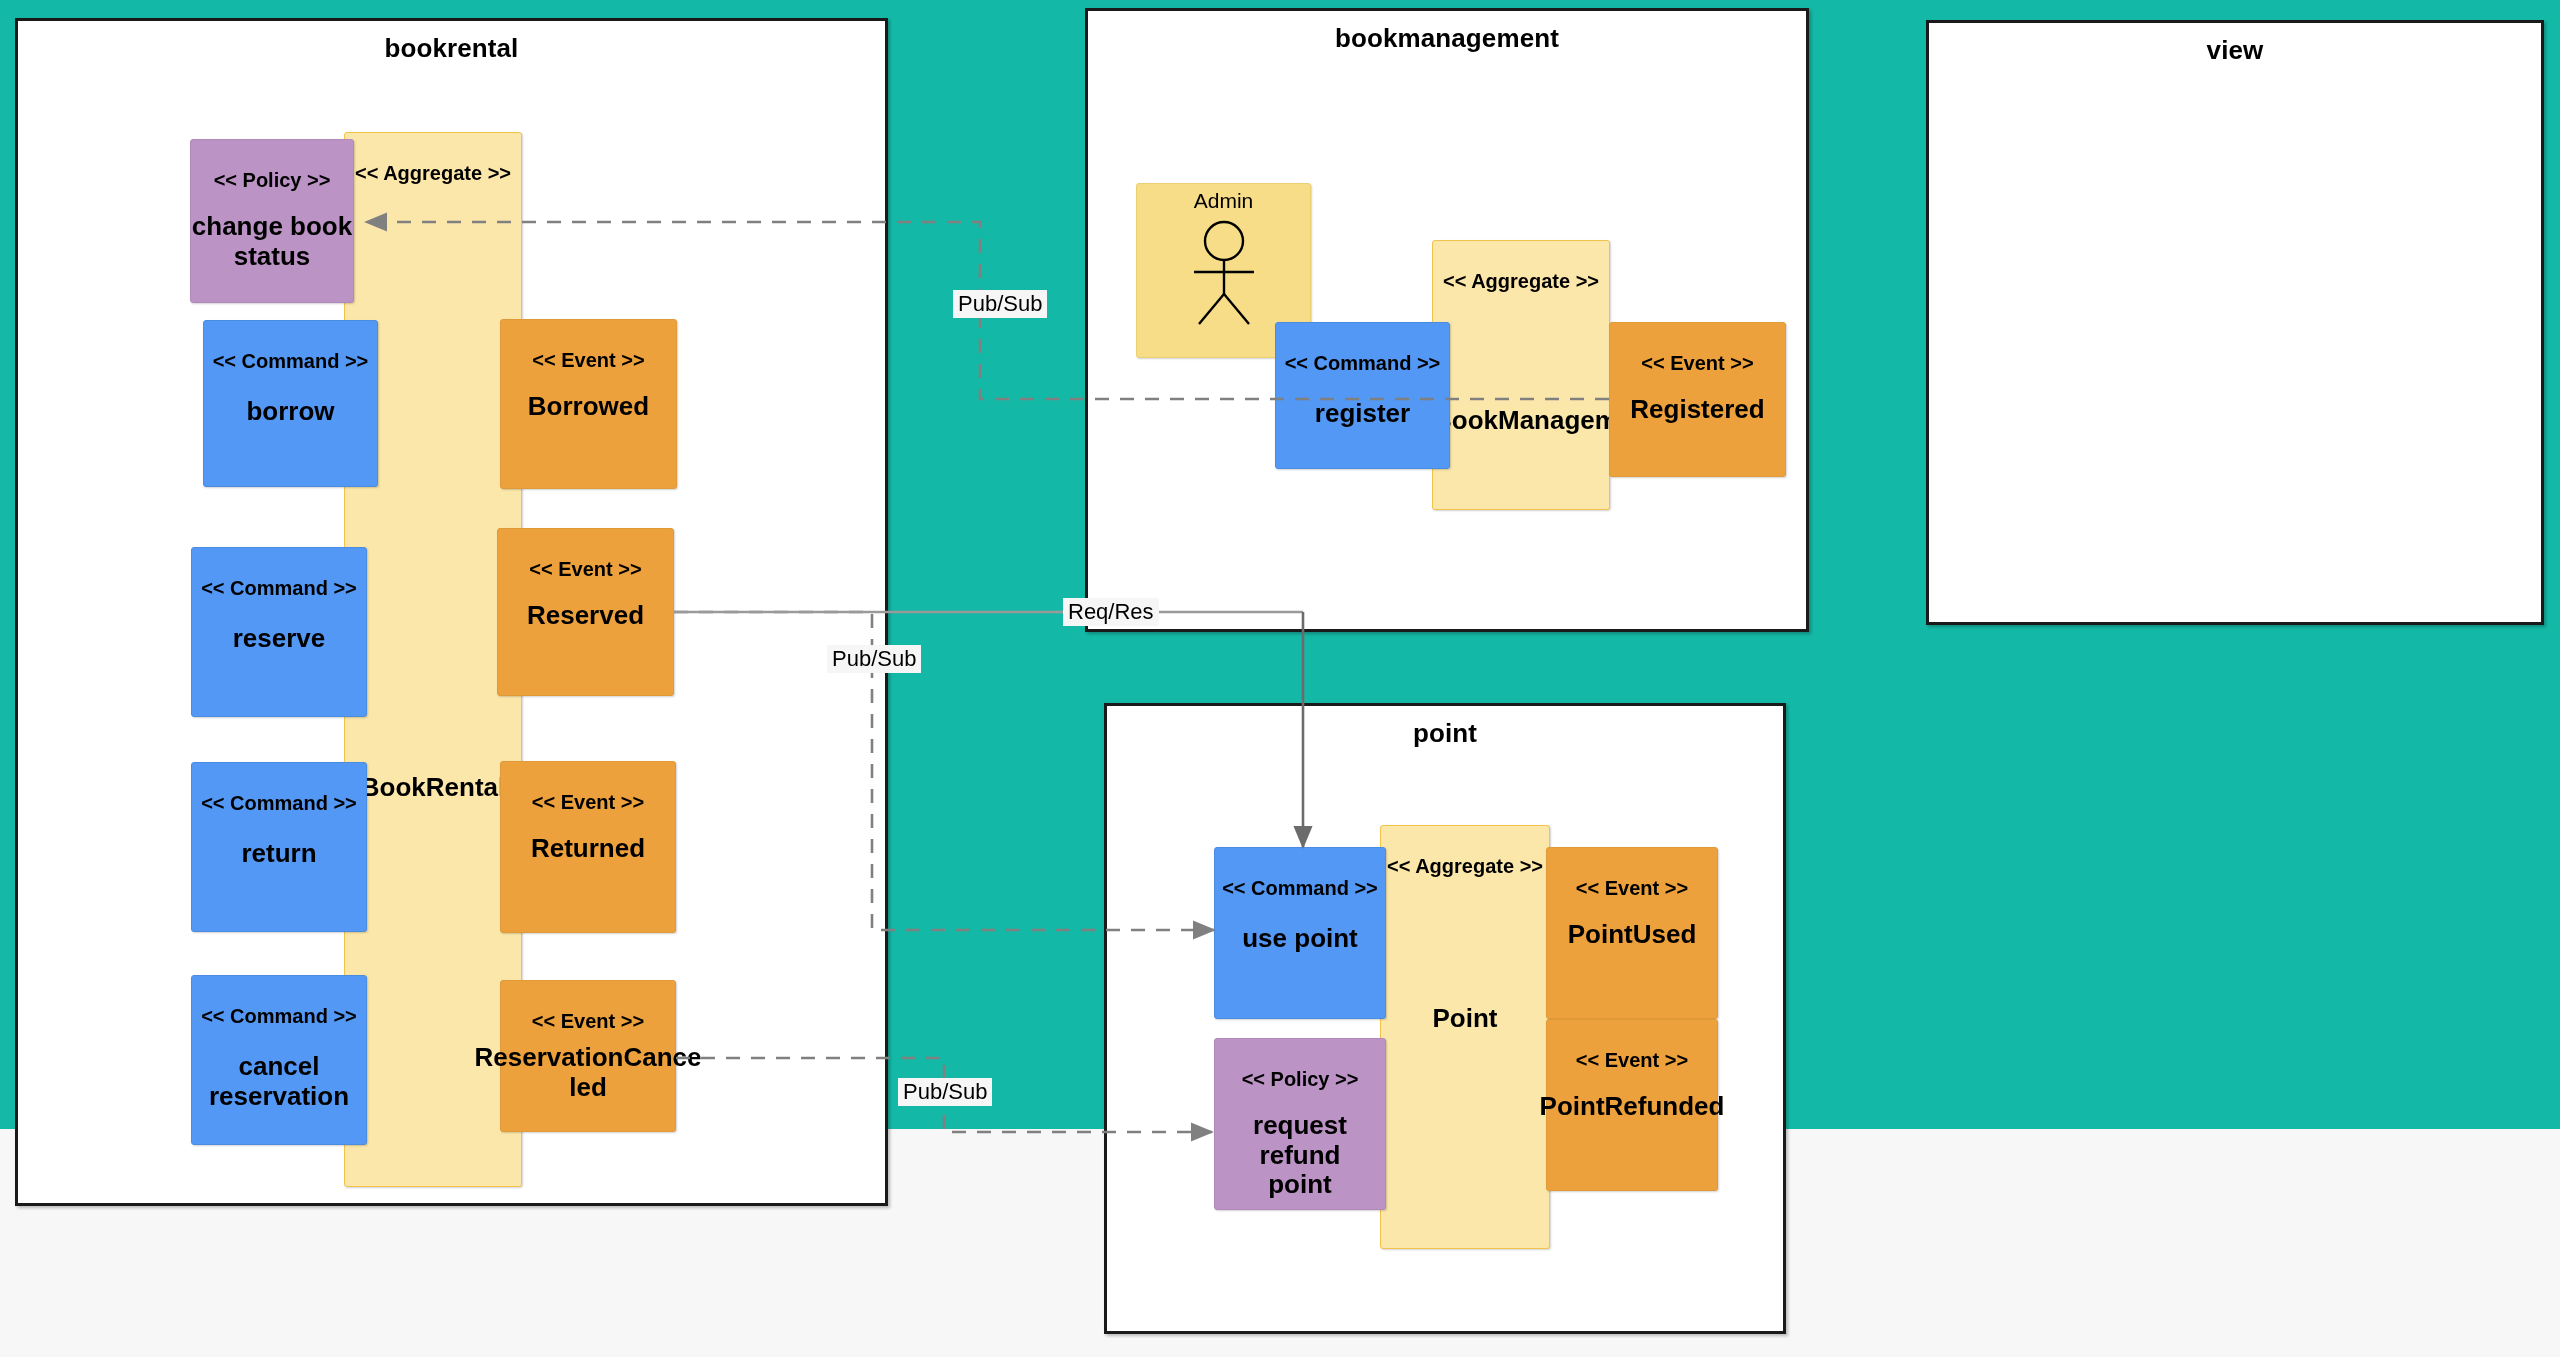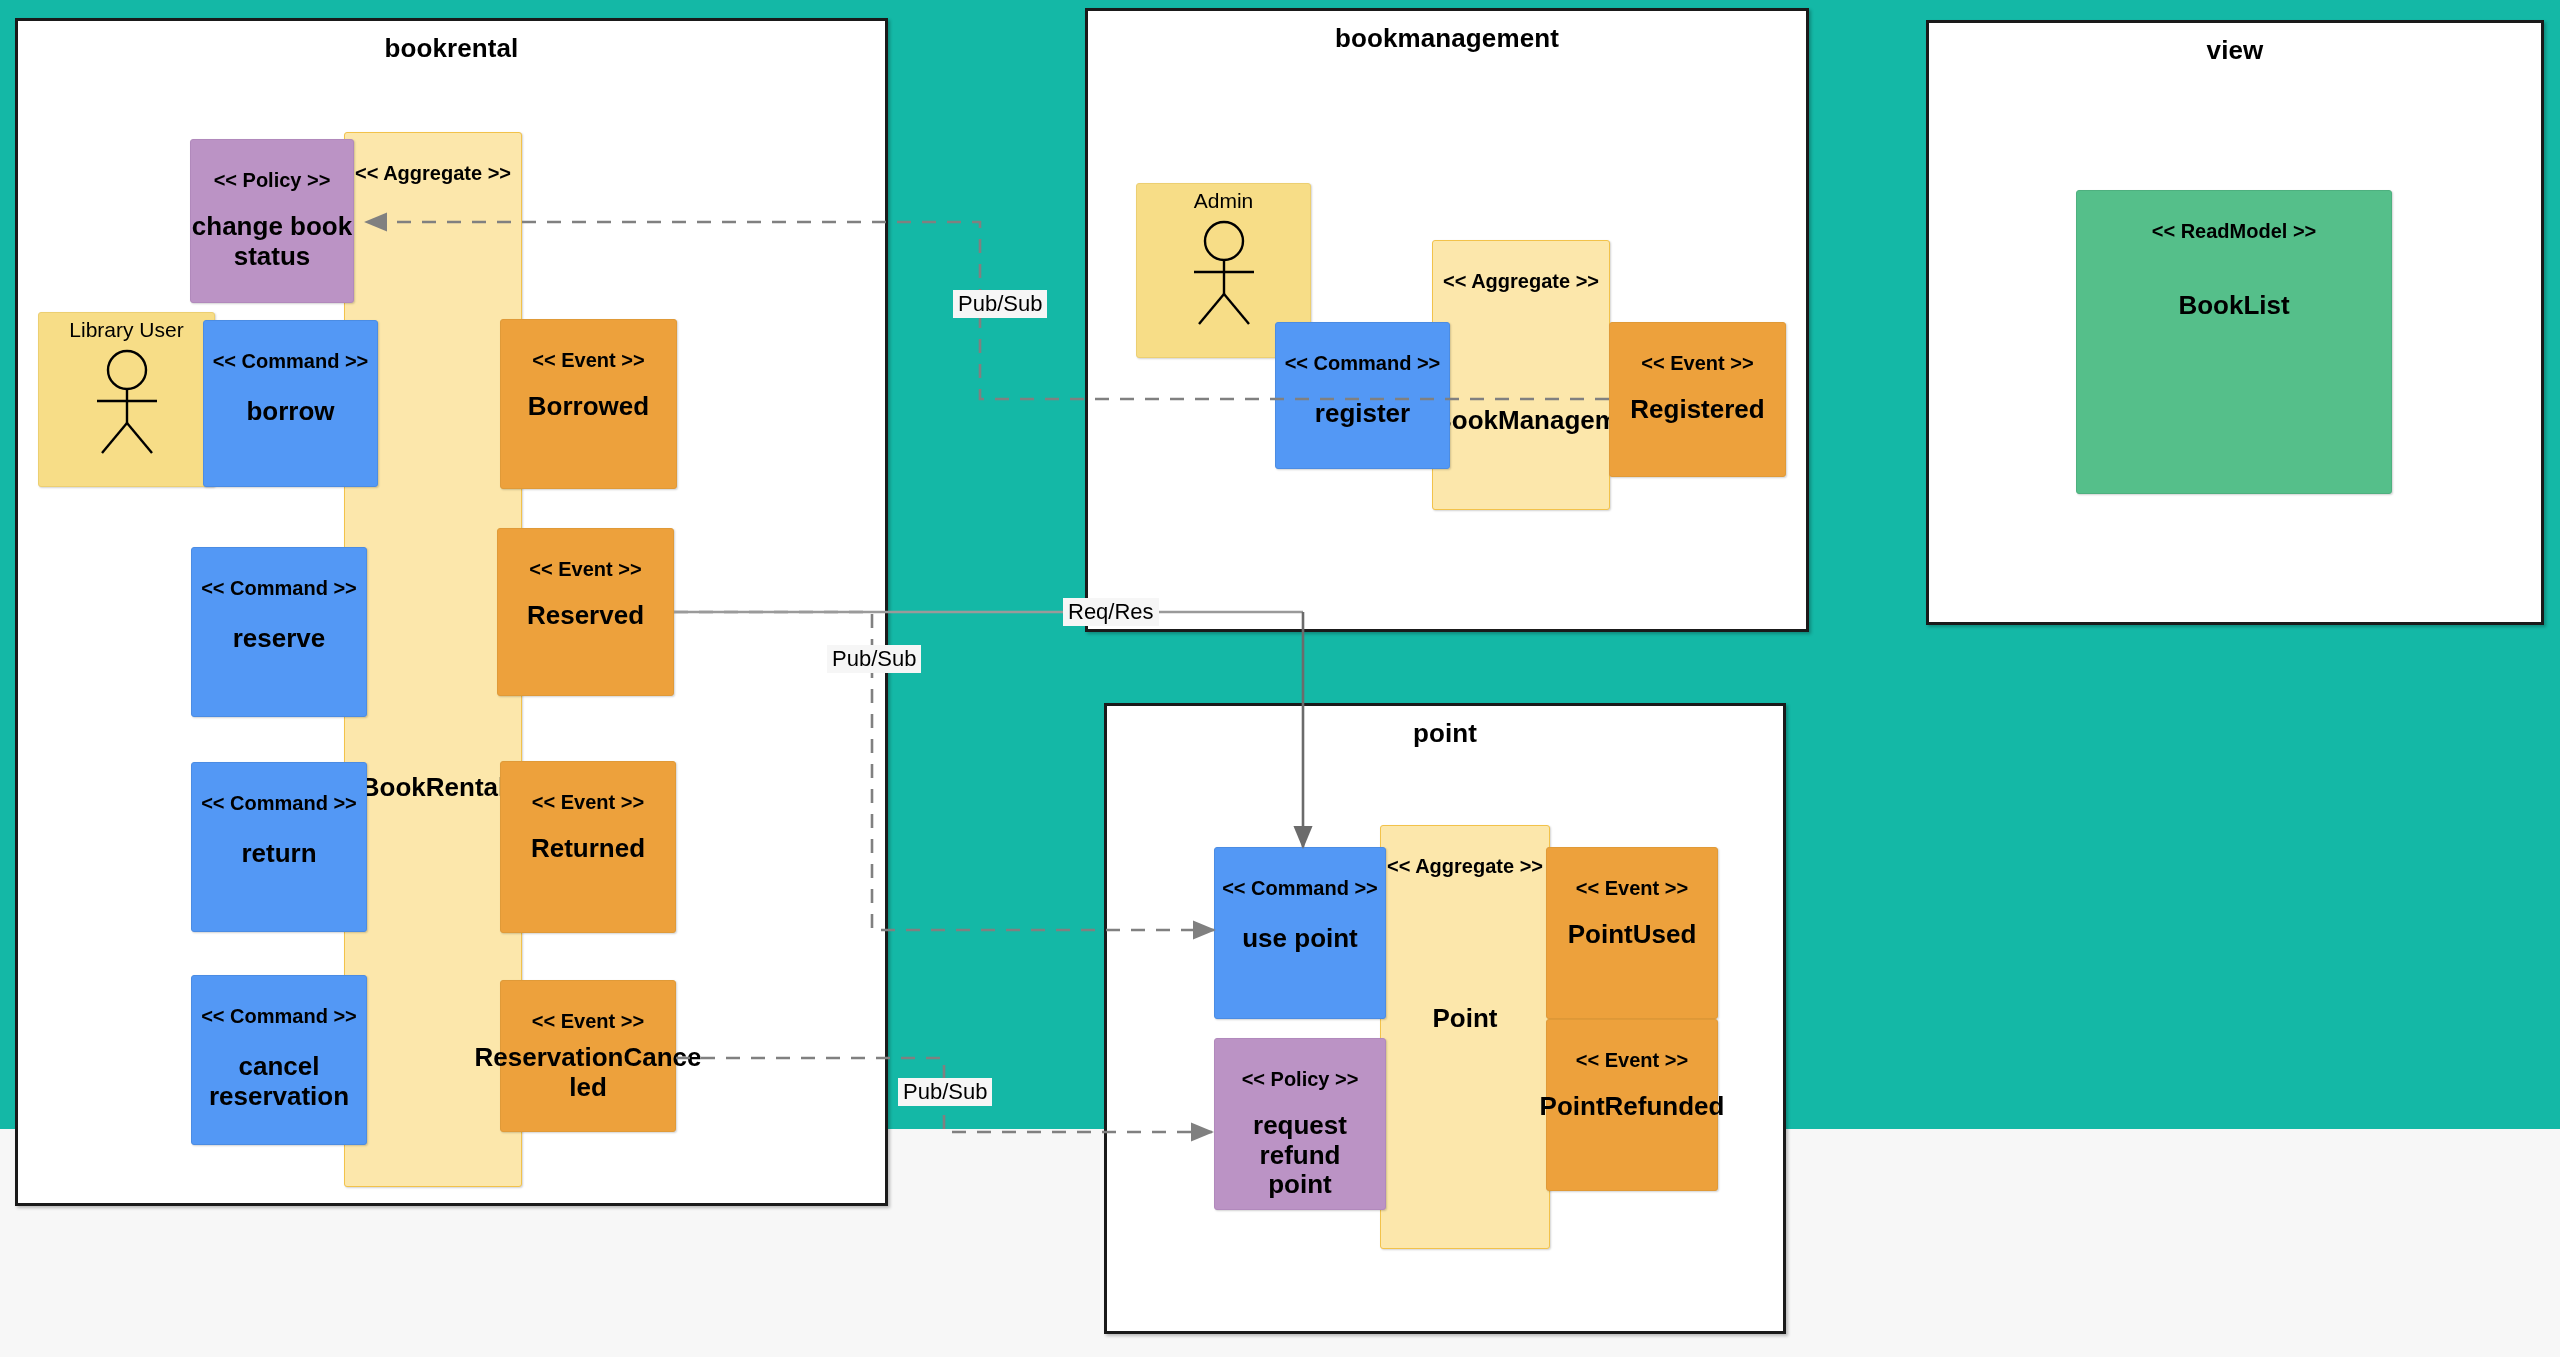--- a/index.html
+++ b/index.html
@@ -116,30 +116,20 @@
 
   <div class="context" style="left:15px; top:18px; width:873px; height:1188px;">
     <div class="context-title">bookrental</div>
   </div>
 
   <div class="sticky s-aggregate" style="left:344px; top:132px; width:178px; height:1055px;">
     <div class="stereo">&lt;&lt; Aggregate &gt;&gt;</div>
     <div class="sticky-name" style="top:640px;">BookRental</div>
   </div>
 
-  <div class="sticky s-actor" style="left:38px; top:312px; width:177px; height:175px;">
-    <div class="actor-label">Library User</div>
-    <svg class="actor-fig" width="84" height="110" viewBox="0 0 84 110">
-      <circle cx="42" cy="22" r="19" fill="none" stroke="#000" stroke-width="2.4"></circle>
-      <line x1="42" y1="41" x2="42" y2="75" stroke="#000" stroke-width="2.4"></line>
-      <line x1="12" y1="53" x2="72" y2="53" stroke="#000" stroke-width="2.4"></line>
-      <line x1="42" y1="75" x2="17" y2="105" stroke="#000" stroke-width="2.4"></line>
-      <line x1="42" y1="75" x2="67" y2="105" stroke="#000" stroke-width="2.4"></line>
-    </svg>
-  </div>
 
   <div class="sticky s-policy" style="left:190px; top:139px; width:164px; height:164px;">
     <div class="stereo">&lt;&lt; Policy &gt;&gt;</div>
     <div class="sticky-name">change book
 status</div>
   </div>
 
   <div class="sticky s-command" style="left:203px; top:320px; width:175px; height:167px;">
     <div class="stereo">&lt;&lt; Command &gt;&gt;</div>
     <div class="sticky-name">borrow</div>
@@ -239,24 +229,20 @@
 
   <div class="sticky s-event" style="left:1546px; top:1019px; width:172px; height:172px;">
     <div class="stereo">&lt;&lt; Event &gt;&gt;</div>
     <div class="sticky-name">PointRefunded</div>
   </div>
 
   <div class="context" style="left:1926px; top:20px; width:618px; height:605px;">
     <div class="context-title">view</div>
   </div>
 
-  <div class="sticky s-readmodel" style="left:2076px; top:190px; width:316px; height:304px;">
-    <div class="stereo">&lt;&lt; ReadModel &gt;&gt;</div>
-    <div class="sticky-name">BookList</div>
-  </div>
 
   <svg id="wires">
     <defs>
       <marker id="arrow-dash" viewBox="0 0 12 10" refX="11" refY="5" markerWidth="9" markerHeight="8" orient="auto-start-reverse">
         <path d="M 0 0 L 12 5 L 0 10 z" fill="#808080"></path>
       </marker>
       <marker id="arrow-solid" viewBox="0 0 12 10" refX="11" refY="5" markerWidth="9" markerHeight="8" orient="auto-start-reverse">
         <path d="M 0 0 L 12 5 L 0 10 z" fill="#6b6b6b"></path>
       </marker>
     </defs>

